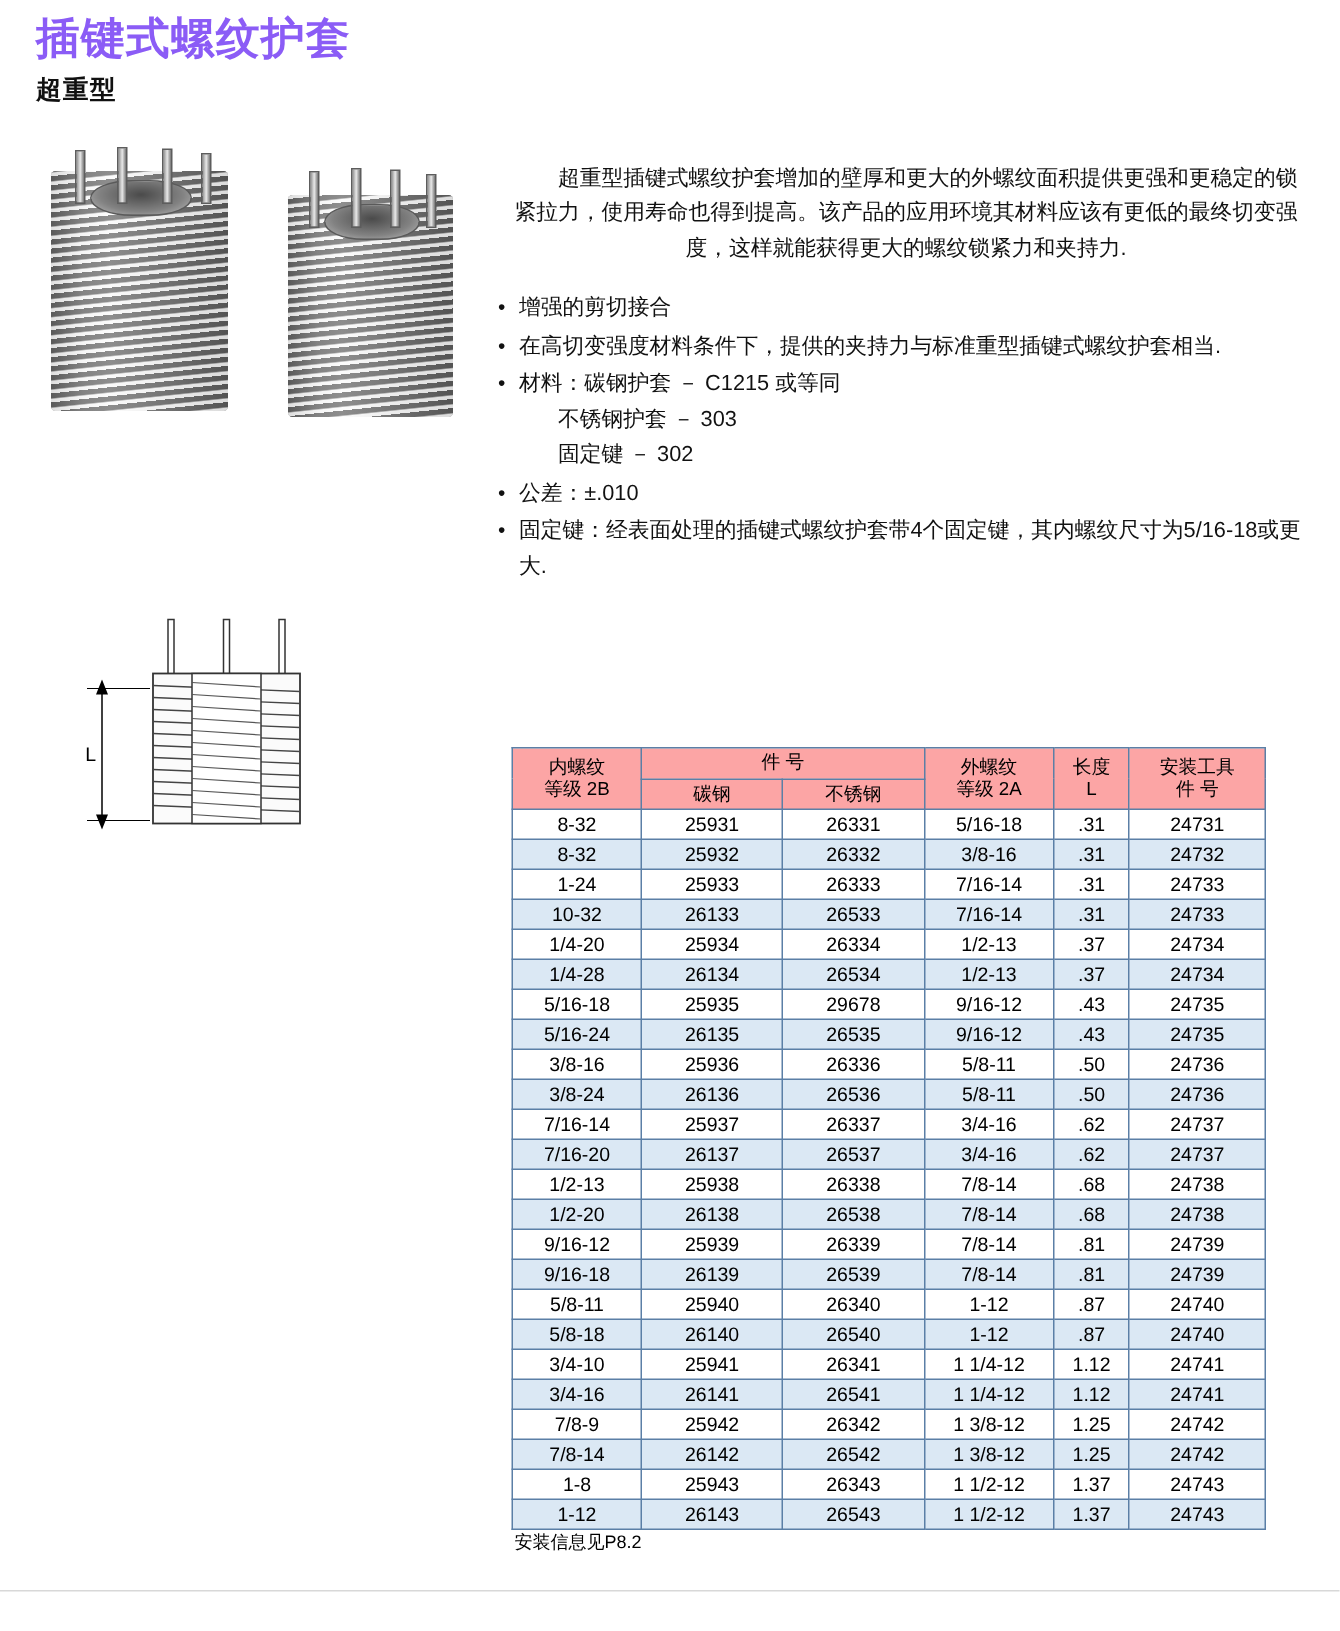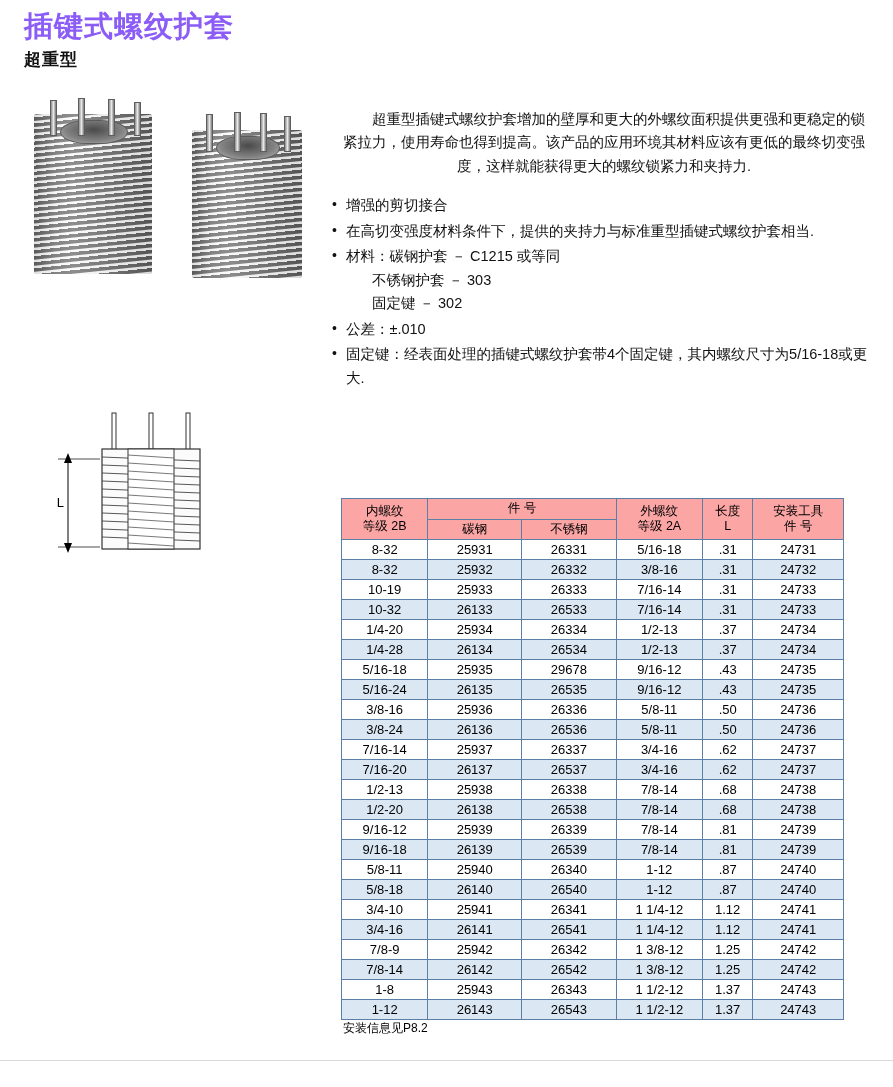--- a/index.html
+++ b/index.html
@@ -329,21 +329,21 @@
           </tr>
           <tr class="even">
             <td class="col-a">8-32</td>
             <td class="col-b">25932</td>
             <td class="col-c">26332</td>
             <td class="col-d">3/8-16</td>
             <td class="col-e">.31</td>
             <td class="col-f">24732</td>
           </tr>
           <tr class="odd">
-            <td class="col-a">10-19</td>
+            <td class="col-a">1-24</td>
             <td class="col-b">25933</td>
             <td class="col-c">26333</td>
             <td class="col-d">7/16-14</td>
             <td class="col-e">.31</td>
             <td class="col-f">24733</td>
           </tr>
           <tr class="even">
             <td class="col-a">10-32</td>
             <td class="col-b">26133</td>
             <td class="col-c">26533</td>

